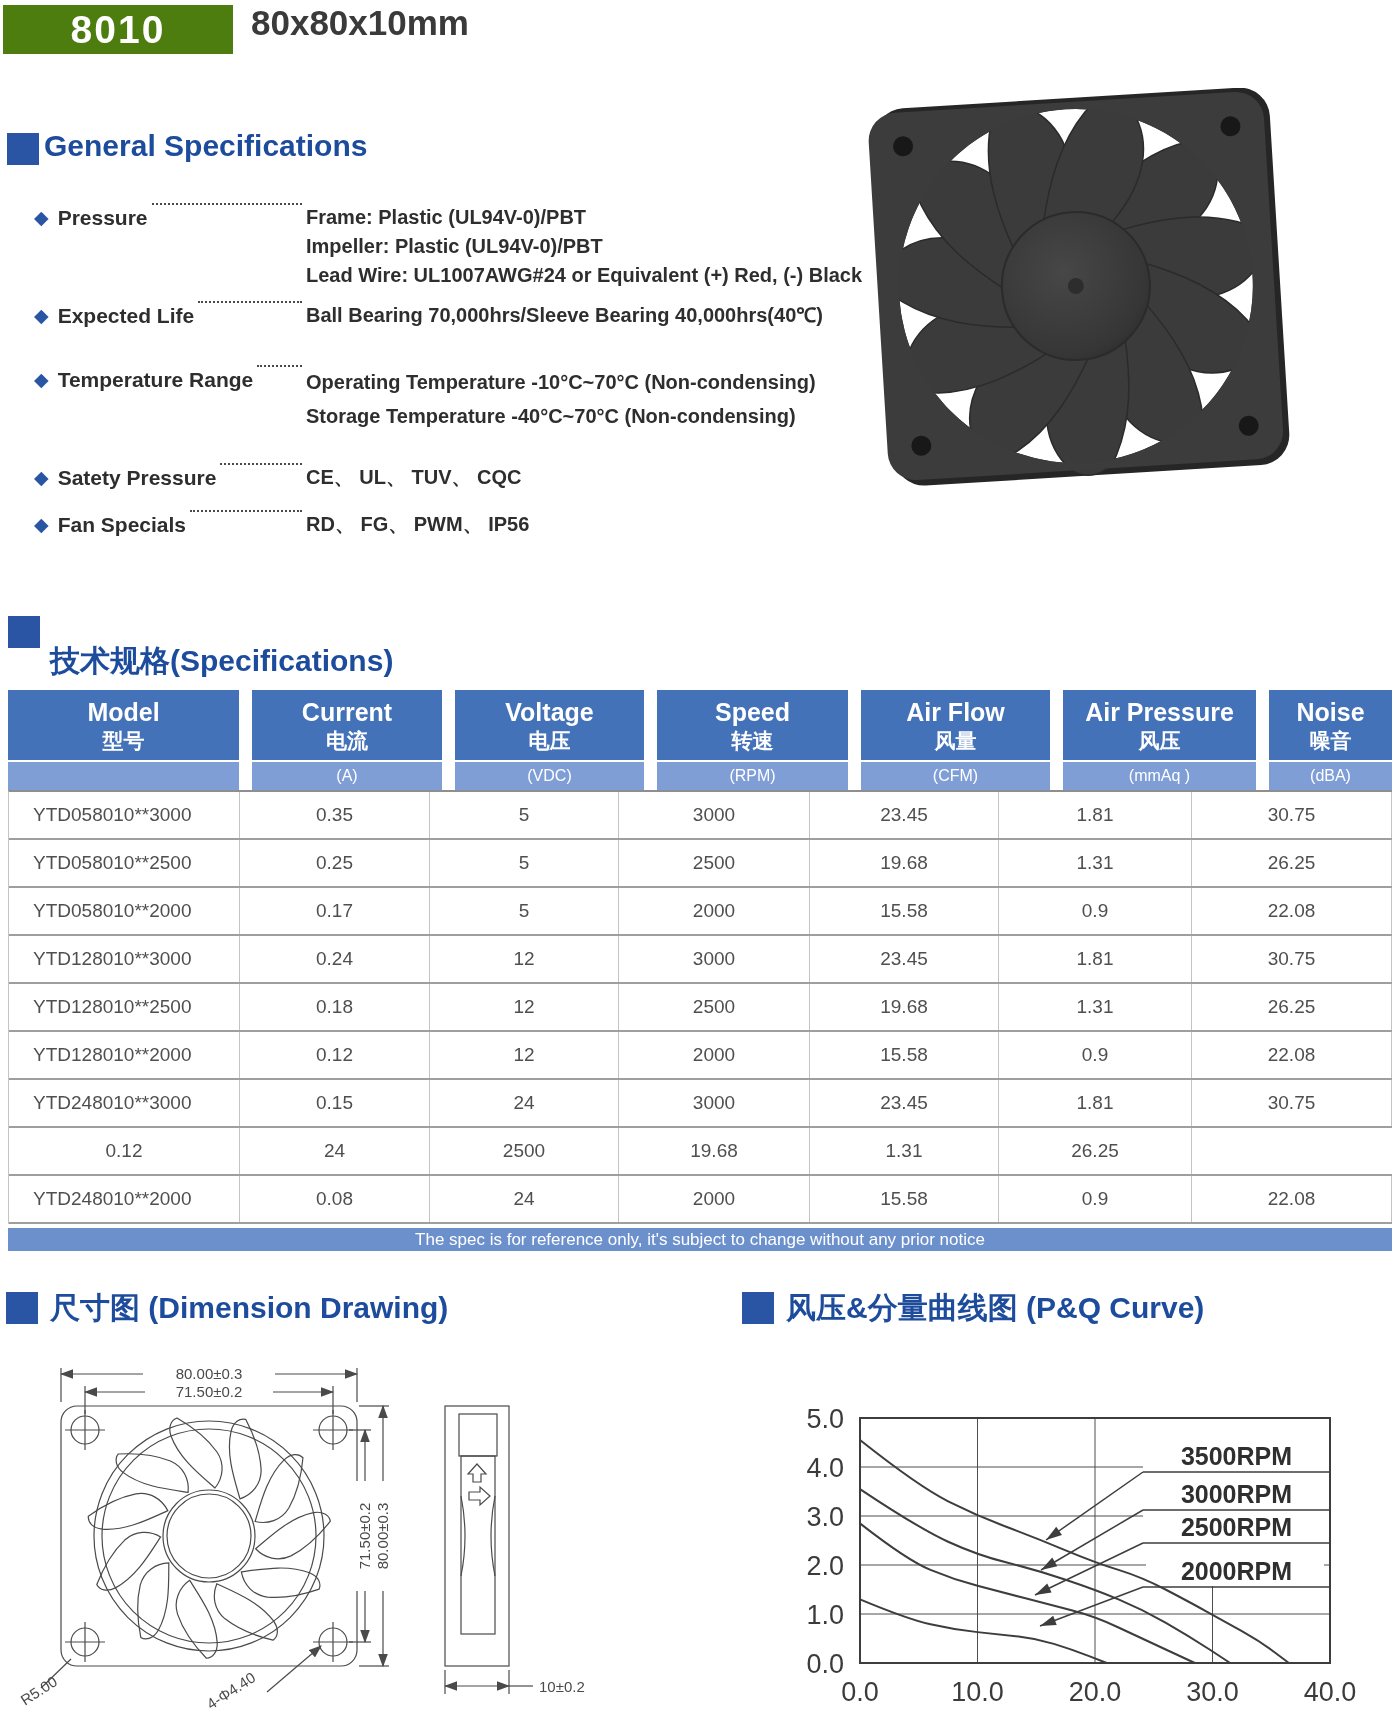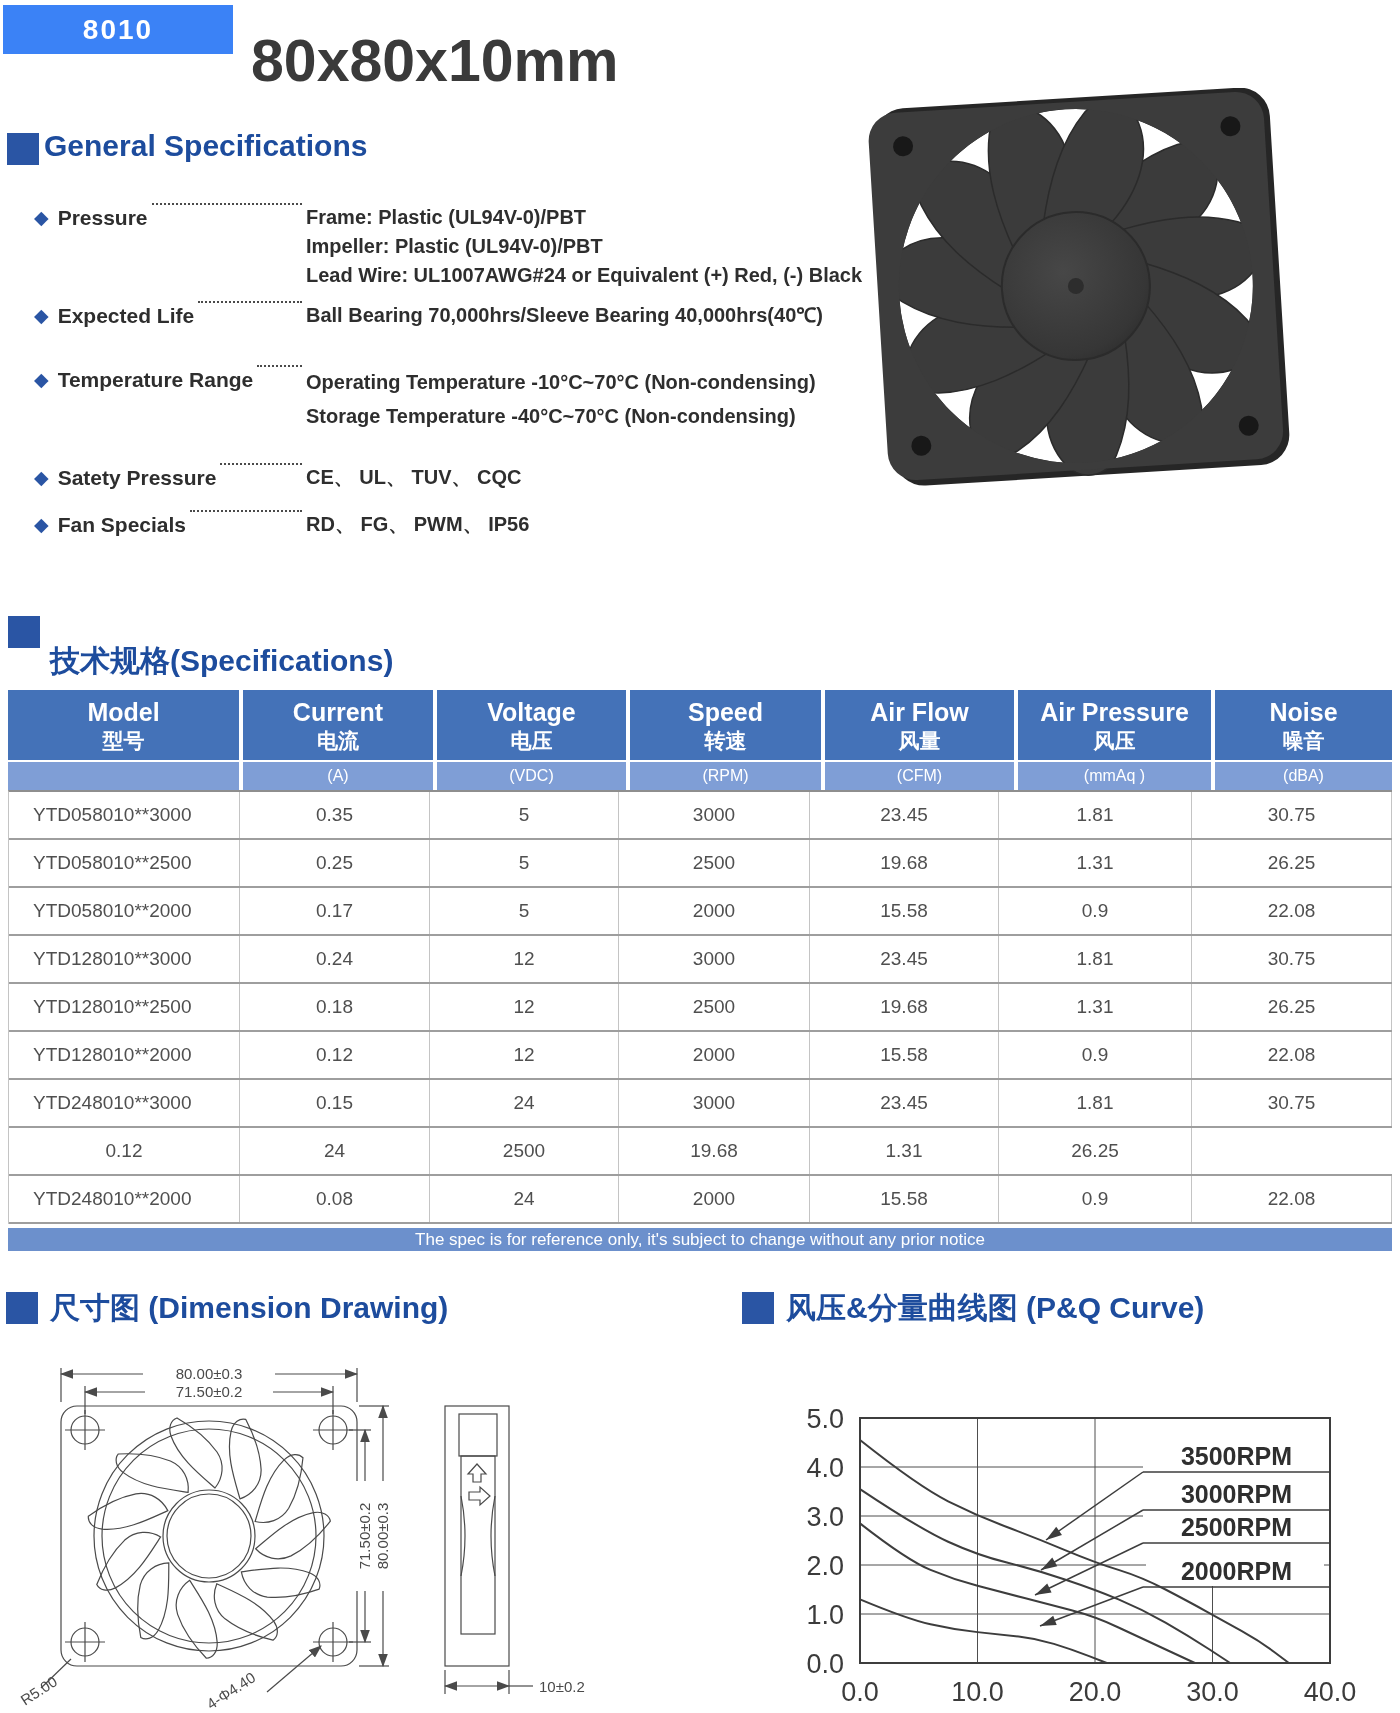--- a/index.html
+++ b/index.html
@@ -1,23 +1,23 @@
 <!DOCTYPE html>
 <html><head>
 <meta charset="utf-8">
 <style>
   html,body{margin:0;padding:0;background:#fff;}
   .page{position:relative;width:1400px;height:1713px;background:#fff;overflow:hidden;
         font-family:"Liberation Sans",sans-serif;color:#2e2e2e;}
   .abs{position:absolute;}
 
   
-  .model-badge{left:3px;top:5px;width:230px;height:49px;background:#3b82f6;color:#fff;
-               font-size:28px;font-weight:bold;text-align:center;line-height:49px;letter-spacing:2px;}
-  .size-title{left:251px;top:3px;font-size:59px;font-weight:bold;color:#3a3a3a;margin-top:24px;}
+  .model-badge{left:3px;top:5px;width:230px;height:49px;background:#4d7c0f;color:#fff;
+               font-size:39px;font-weight:bold;text-align:center;line-height:49px;letter-spacing:2px;}
+  .size-title{left:251px;top:3px;font-size:35px;font-weight:bold;color:#3a3a3a;}
 
   
   .sec-square{width:32px;height:32px;background:#2a55a4;}
   .sec-head{font-size:30px;font-weight:bold;color:#1d4c9d;white-space:nowrap;}
 
   
   .spec-list{left:28px;top:203px;width:845px;}
   .spec-item{display:flex;}
   .spec-item.m1{margin-bottom:11px}.spec-item.m2{margin-bottom:35px}
   .spec-item.m3{margin-bottom:30px}.spec-item.m4{margin-bottom:18px}
@@ -25,21 +25,21 @@
   .diamond{color:#2a55a4;font-size:19px;line-height:29px;margin:0 9px 0 6px;}
   .spec-label{font-size:21px;font-weight:bold;color:#2e2e2e;line-height:29px;white-space:nowrap;}
   .spec-dots{flex:1;border-bottom:2px dotted #4a4a4a;margin:0 4px 9px 4px;min-width:8px;}
   .spec-right{flex:1;}
   .spec-line{font-size:20px;font-weight:bold;color:#2e2e2e;line-height:29px;white-space:nowrap;}
   .spec-item.lh34 .spec-line{line-height:34px;}
 
   
   .spec-table{left:8px;top:690px;width:1384px;}
   .trow{display:grid;grid-template-columns:231px 190px 189px 191px 189px 193px auto;}
-  .thead,.tunits{column-gap:4px;}
+  .thead,.tunits{column-gap:13px;}
   .th{background:#4472b8;color:#fff;text-align:center;padding:6px 0 6px;}
   .th .en{font-size:25px;font-weight:bold;line-height:32px;}
   .th .cn{font-size:21px;font-weight:bold;line-height:26px;}
   .tunits{margin-top:2px;}
   .tu{background:#7f9ed6;color:#fff;text-align:center;font-size:16px;height:28px;line-height:28px;}
   .tbody{border-top:2px solid #8e8e8e;border-left:1px solid #c4c4c4;}
   .tr{border-bottom:2px solid #9e9e9e;background:#fff;}
   .td{font-size:19px;color:#4f4f4f;text-align:center;height:46px;line-height:46px;
       border-right:1px solid #c4c4c4;white-space:nowrap;}
   .td.model{text-align:left;padding-left:24px;}

